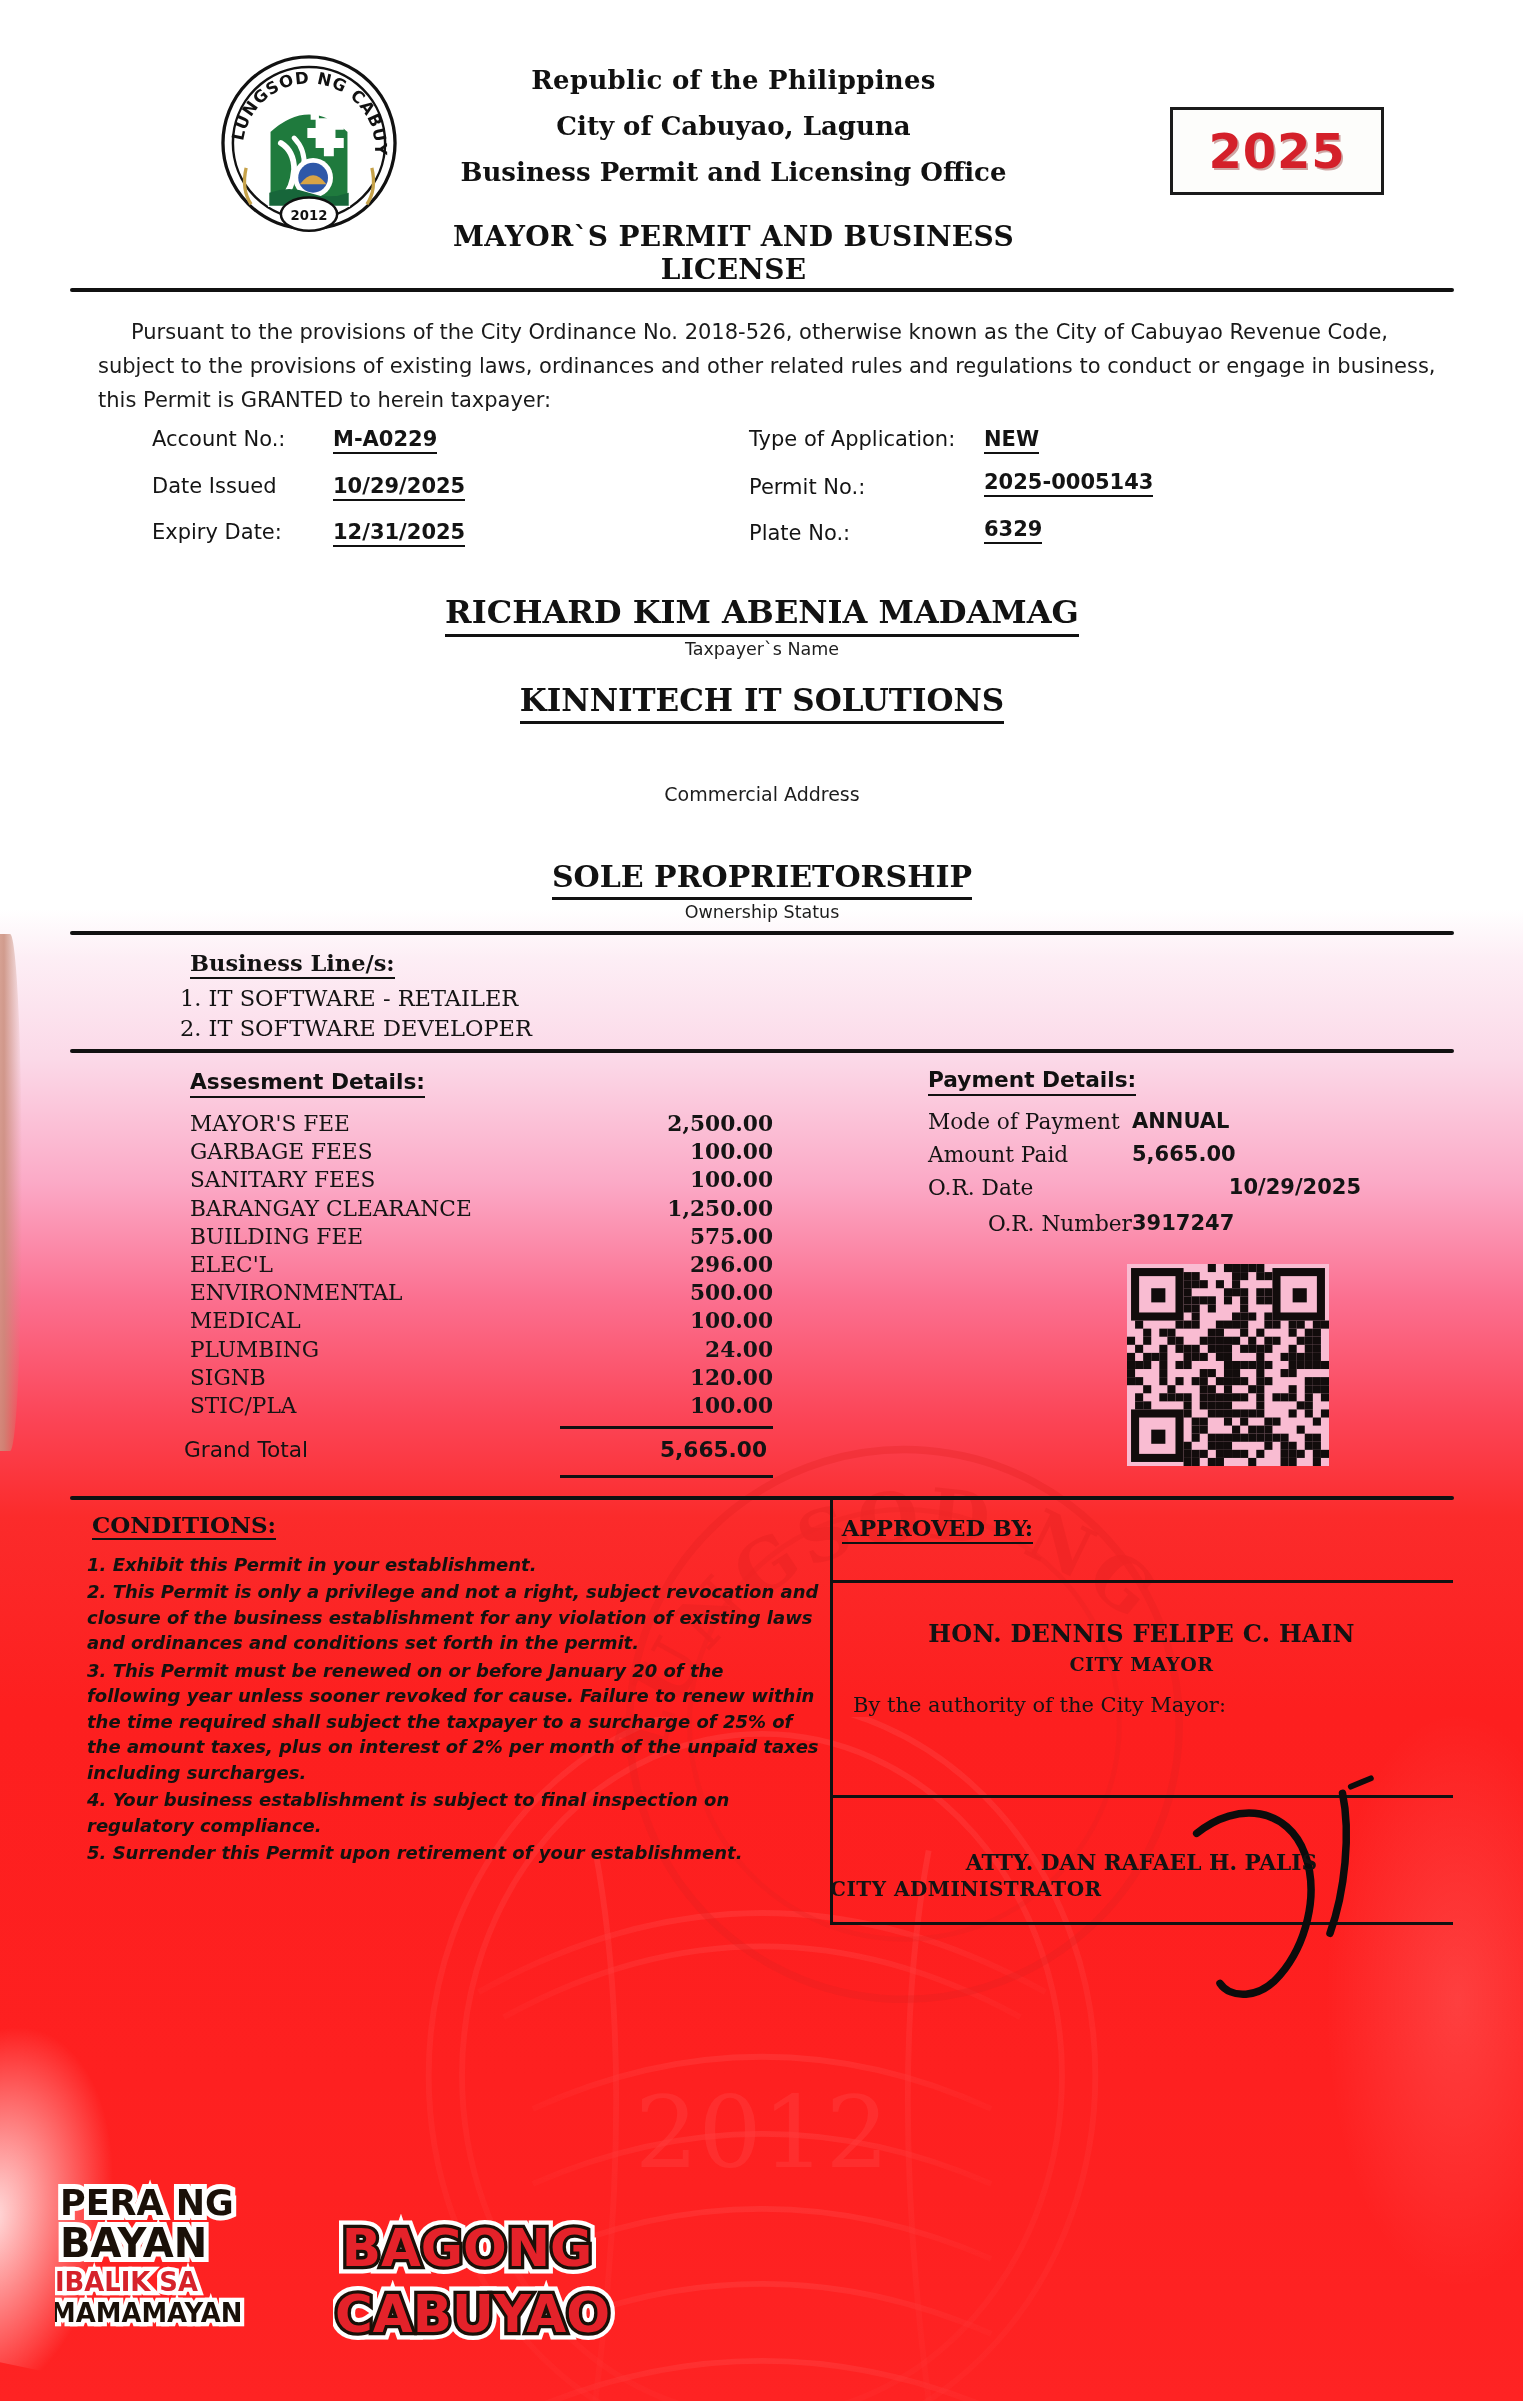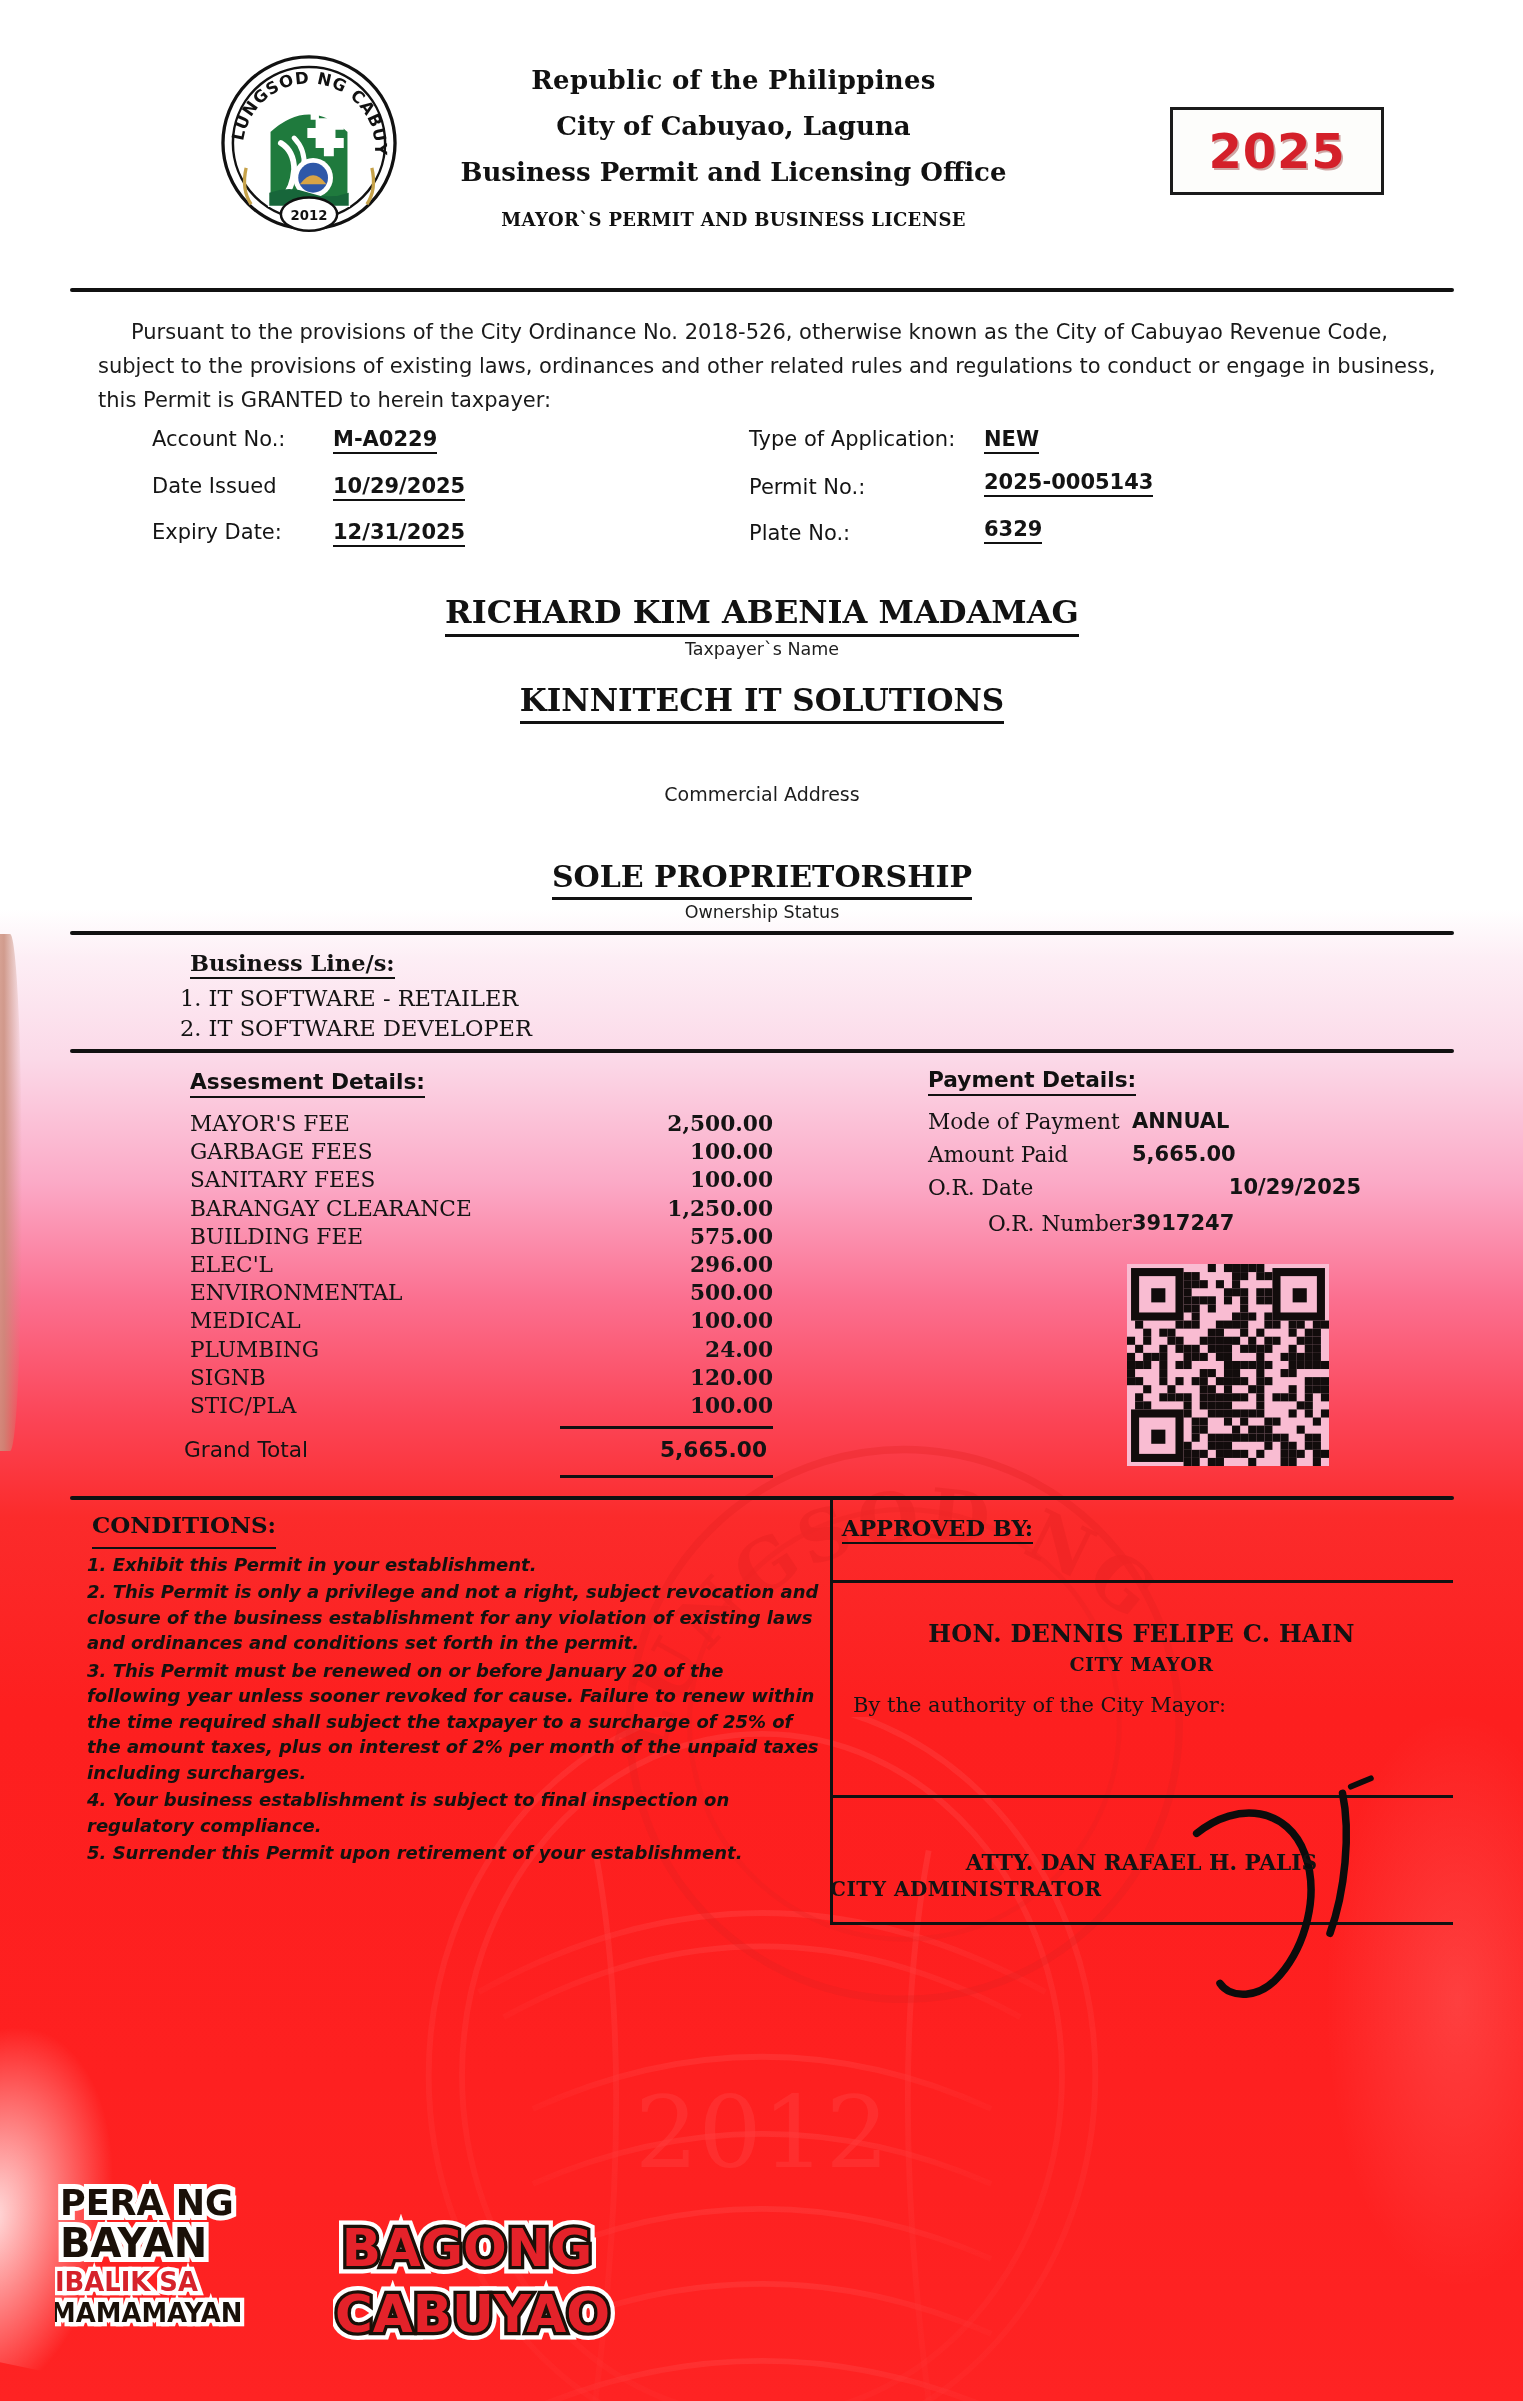--- a/index.html
+++ b/index.html
@@ -59,21 +59,21 @@
   .seal{
     position:absolute;left:218px;top:52px;width:182px;height:182px;
   }
   .hdr{
     position:absolute;left:417px;top:65px;width:633px;text-align:center;
     font-family:"DejaVu Serif", serif;font-weight:bold;color:#111;
   }
   .hdr .l1{font-size:26px;letter-spacing:0.3px;}
   .hdr .l2{font-size:26px;margin-top:16px;}
   .hdr .l3{font-size:26px;margin-top:16px;}
-  .hdr .l4{font-size:18px;margin-top:22px;letter-spacing:0.3px;}
+  .hdr .l4{font-size:28px;margin-top:33px;letter-spacing:0.3px;}
 
   .yearbox{
     position:absolute;left:1170px;top:107px;width:208px;height:82px;
     border:3.3px solid #1b1b1b;background:#fdfdfb;
     display:flex;align-items:center;justify-content:center;
   }
   .yearbox span{
     font-family:"DejaVu Sans", sans-serif;font-weight:bold;font-size:48px;
     color:#d4202a;text-shadow:1.7px 1.7px 0 rgba(120,0,0,.35);letter-spacing:0.8px;
   }
@@ -151,21 +151,21 @@
   .pay-table .prow{display:flex;margin-bottom:7.5px;}
   .pay-table .pk{width:204px;}
   .pay-table .pv{font-family:"DejaVu Sans", sans-serif;font-weight:bold;font-size:21px;}
 
   .qr{position:absolute;left:1127px;top:1264px;width:202px;height:202px;}
 
   
   .cond-head{
     position:absolute;left:92px;top:1511px;
     font-family:"DejaVu Serif", serif;font-weight:bold;font-size:23px;color:#111;
-    border-bottom:2.5px solid #111;padding-bottom:9px;text-align:right;
+    border-bottom:2.5px solid #111;padding-bottom:0;text-align:right;
   }
   .cond-list{
     position:absolute;left:87px;top:1552px;width:734px;
     font-family:"DejaVu Sans", sans-serif;font-style:italic;font-weight:600;
     font-size:18px;line-height:1.42;color:#14120f;
   }
   .cond-list div{margin-bottom:1.7px;}
 
   
   .appbox{position:absolute;left:830px;top:1500px;width:623px;height:450px;}

